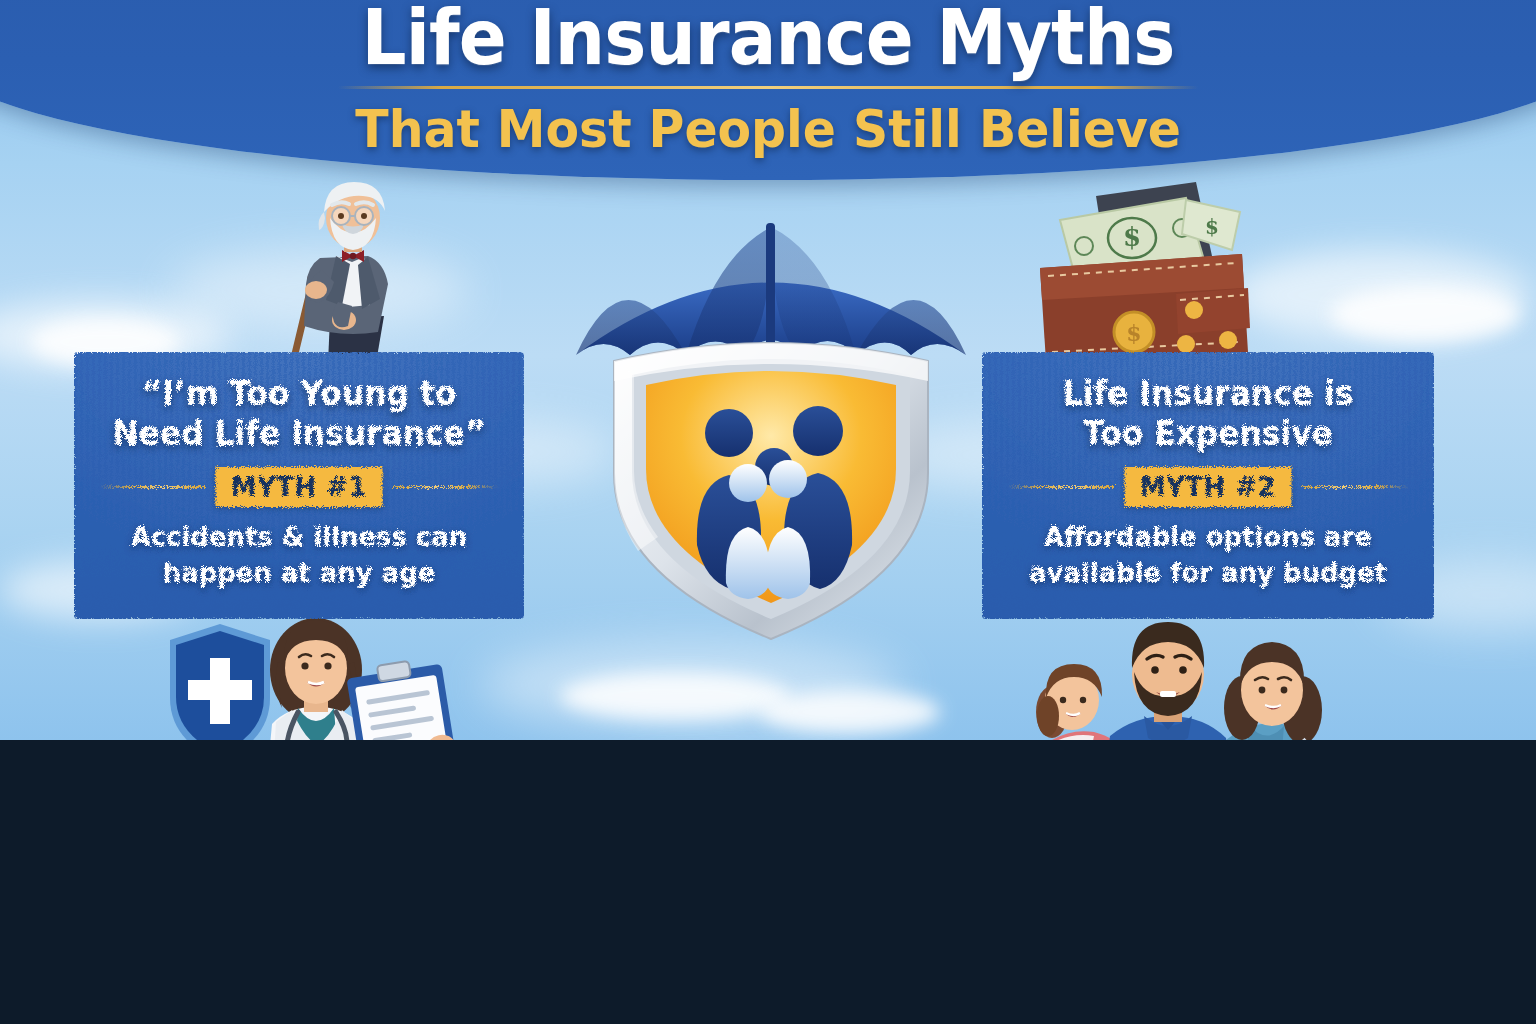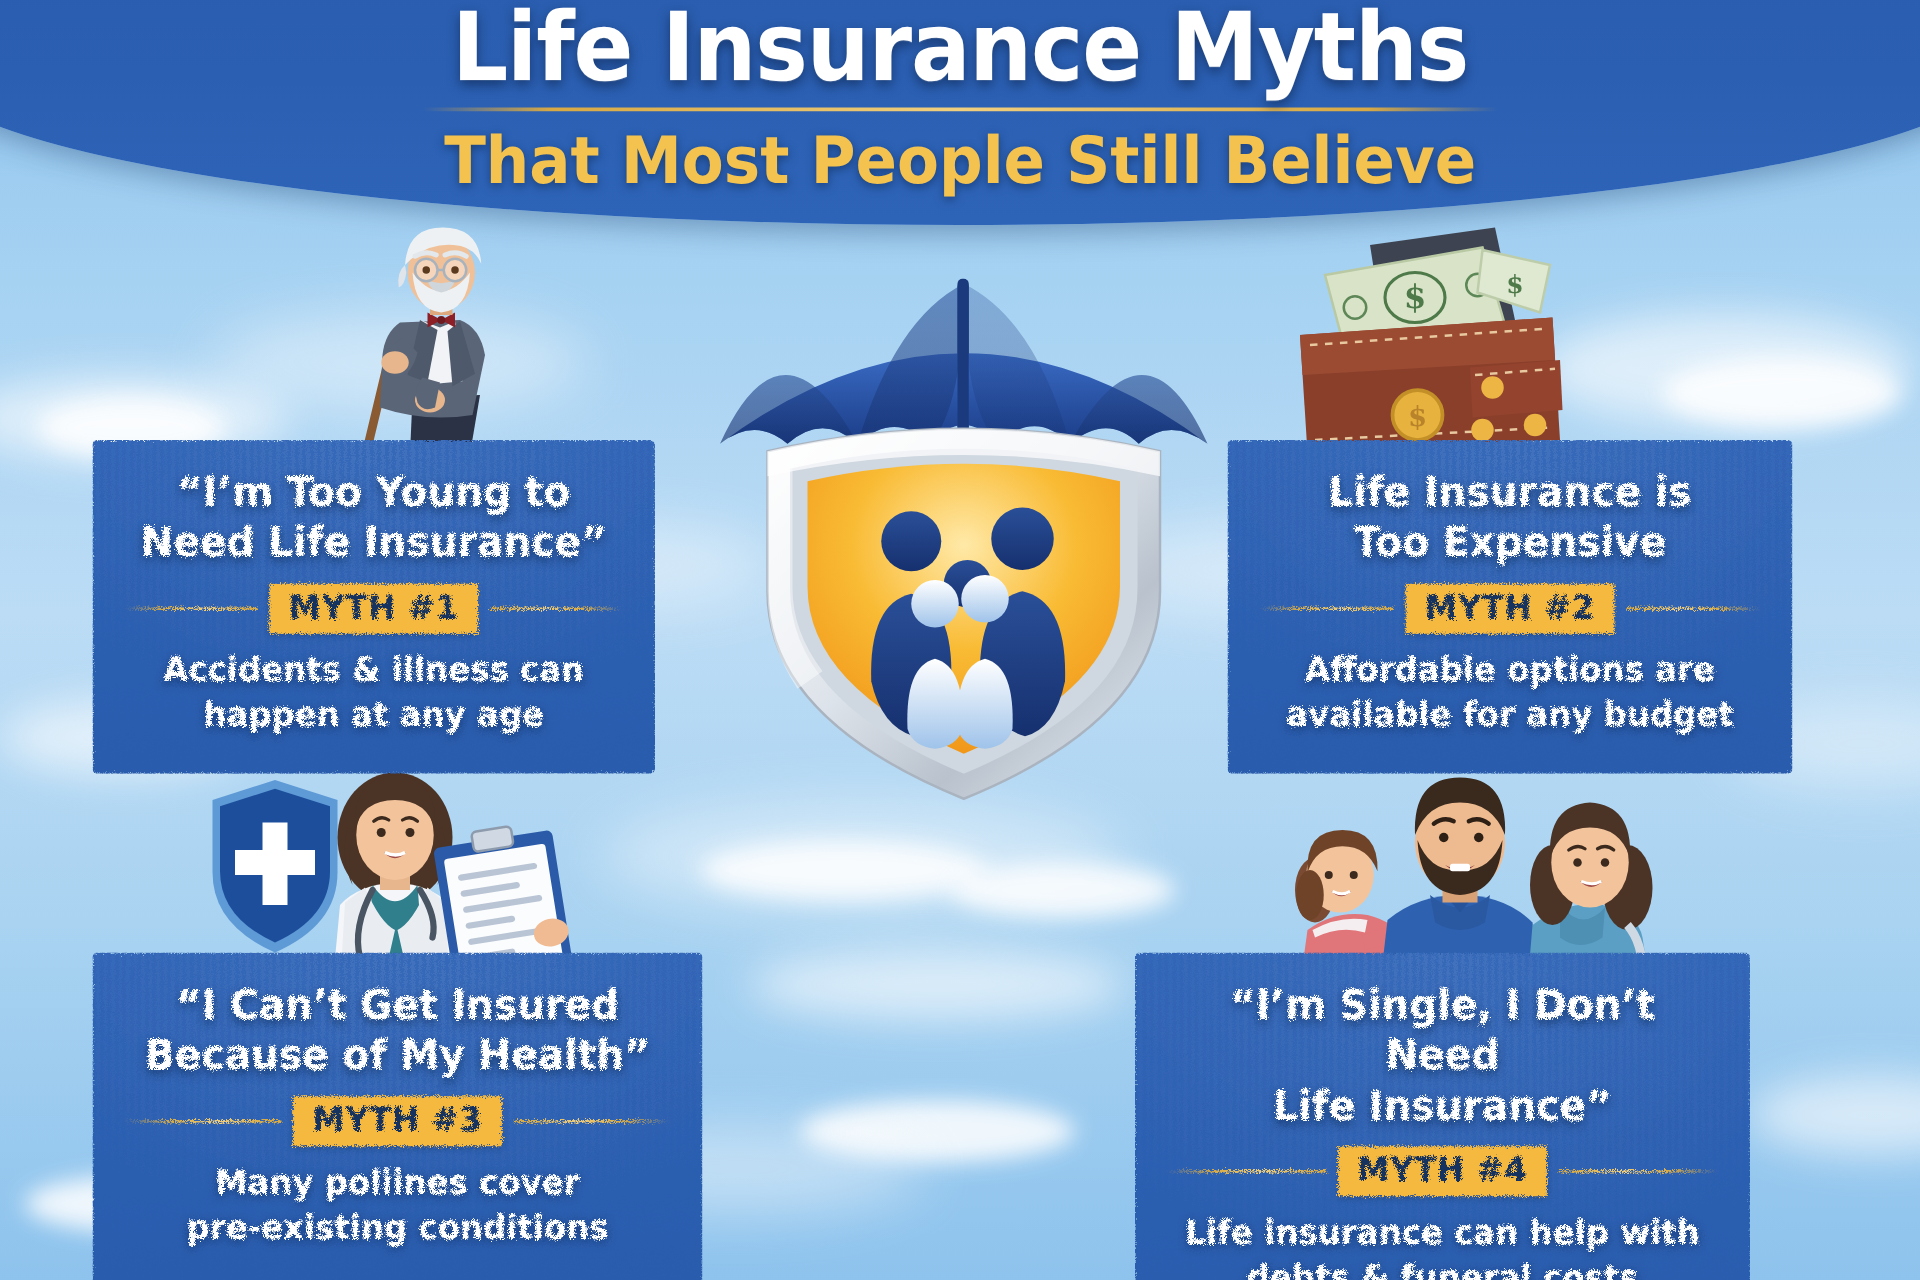--- a/index.html
+++ b/index.html
@@ -1,21 +1,21 @@
 <!DOCTYPE html>
 <html><head>
 <meta charset="utf-8">
 <title>Life Insurance Myths Infographic</title>
 <style>
   * { margin:0; padding:0; box-sizing:border-box; }
   html,body{ background:#0d1b2a; }
   body{ font-family:"Liberation Sans", sans-serif; }
 
   .poster{
-    position:relative; width:1536px; height:1024px; overflow:hidden;
+    position:relative; width:1536px; height:740px; overflow:hidden;
     background:linear-gradient(#8fc4ee 0%, #a6d2f2 22%, #bcdcf5 48%, #a9d3f1 72%, #8ec3ed 100%);
   }
 
   
   .cloudlayer{ position:absolute; inset:0; pointer-events:none; }
   .cloud{ position:absolute; background:#ffffff; border-radius:50%; filter:blur(9px); opacity:.85; }
   .cloud.soft{ filter:blur(16px); opacity:.6; }
   .cloud.faint{ filter:blur(22px); opacity:.42; }
 
   

